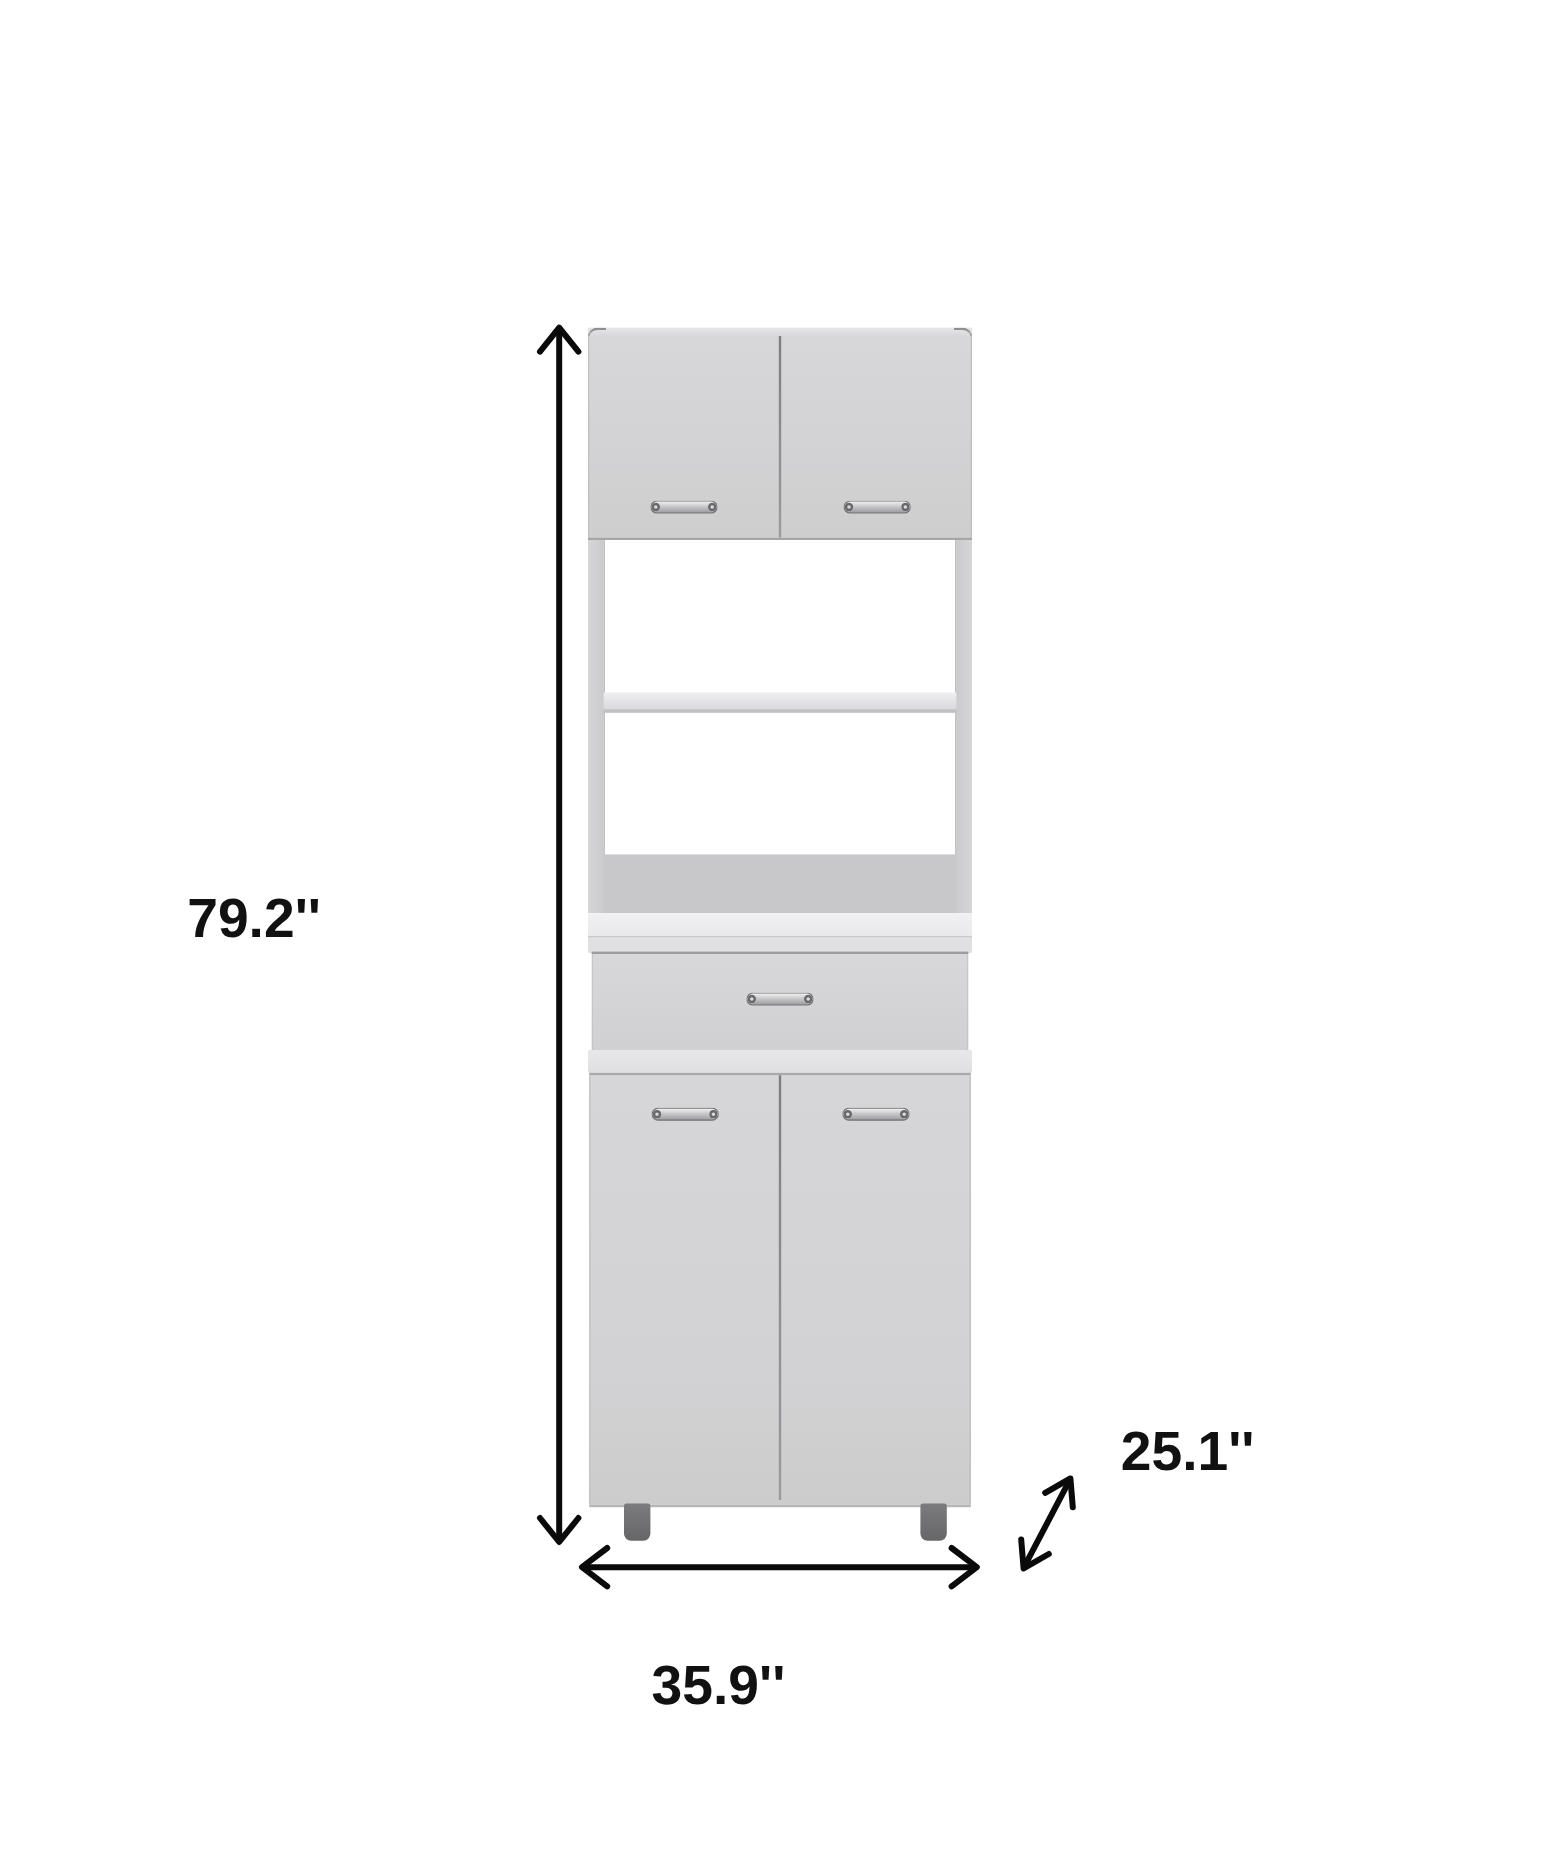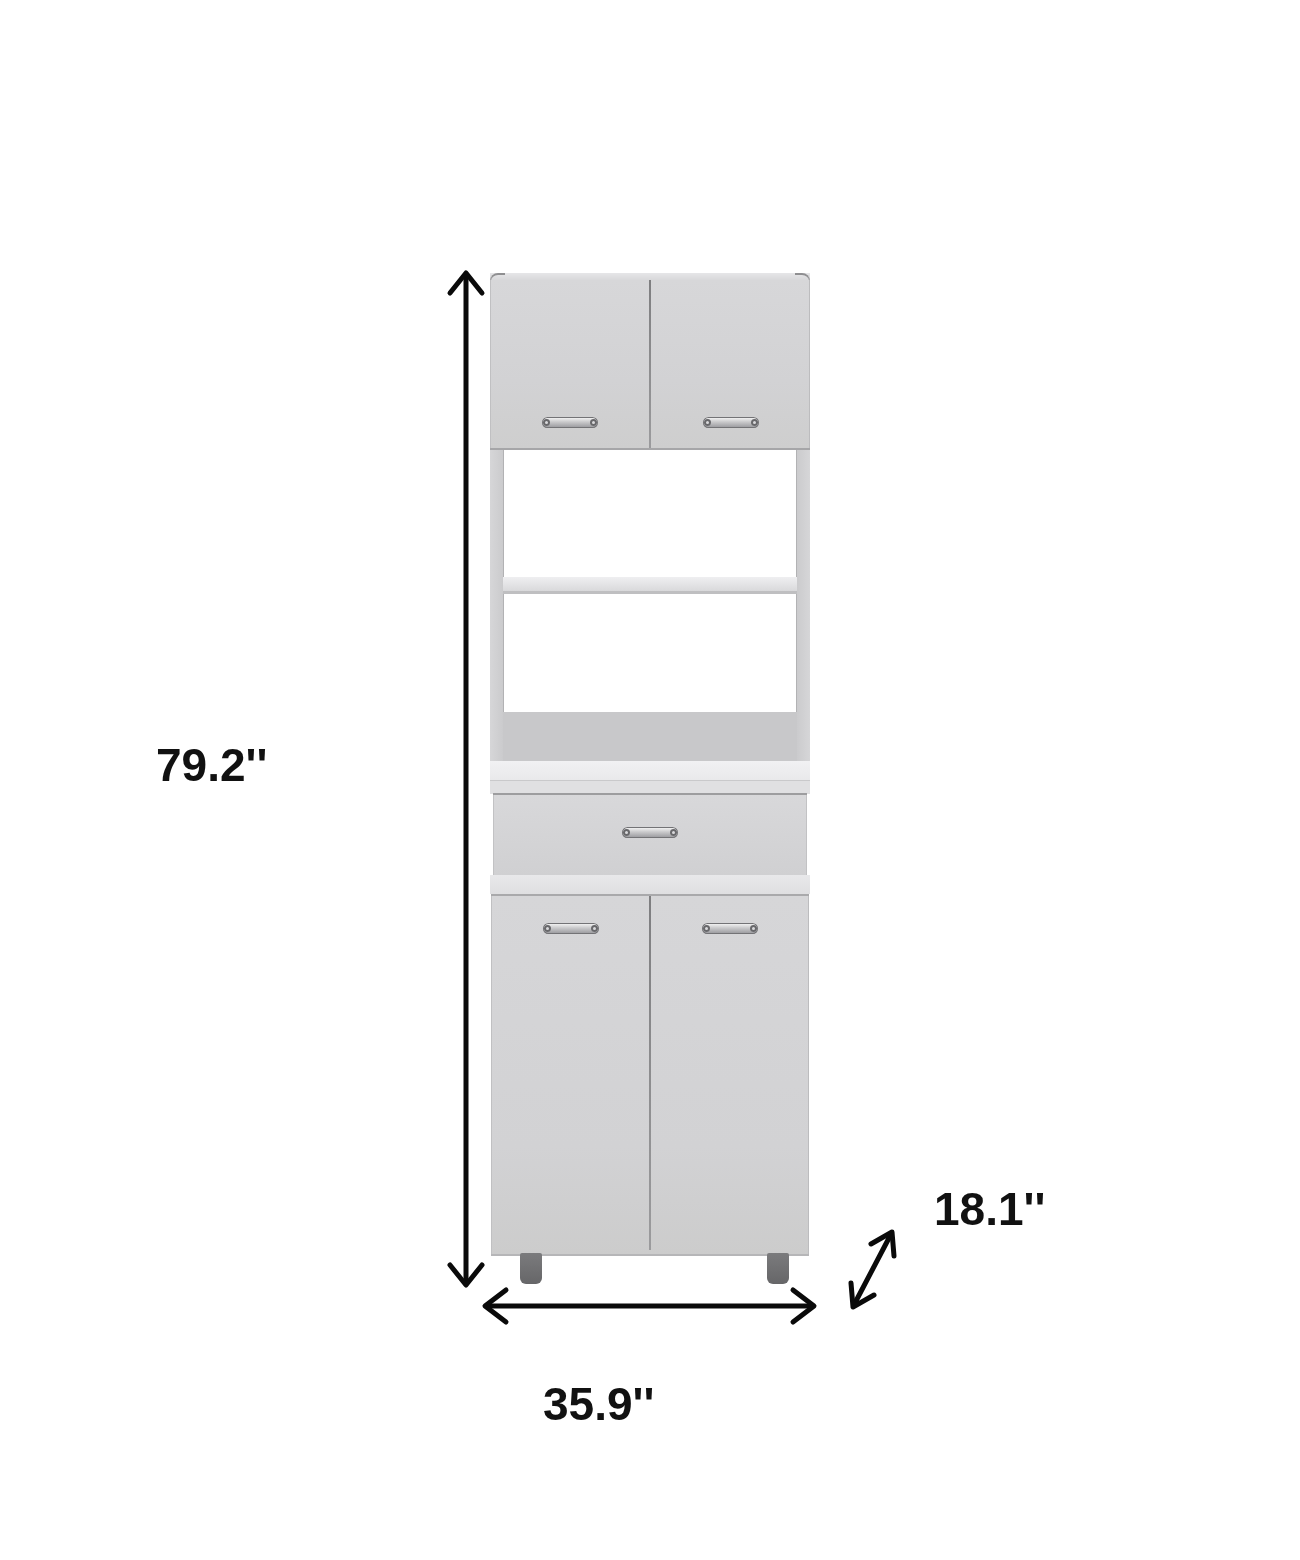--- a/index.html
+++ b/index.html
@@ -184,15 +184,15 @@
     </g>
     <g>
       <path d="M856 1301 L889 1238"></path>
       <path d="M894 1256 L892 1232 L871 1244"></path>
       <path d="M874 1295 L853 1307 L851 1283"></path>
     </g>
   </svg>
 
   <div class="dim-label label-height">79.2''</div>
   <div class="dim-label label-width">35.9''</div>
-  <div class="dim-label label-depth">18.1''</div>
+  <div class="dim-label label-depth">25.1''</div>
 
 </div>
 
 </body></html>

